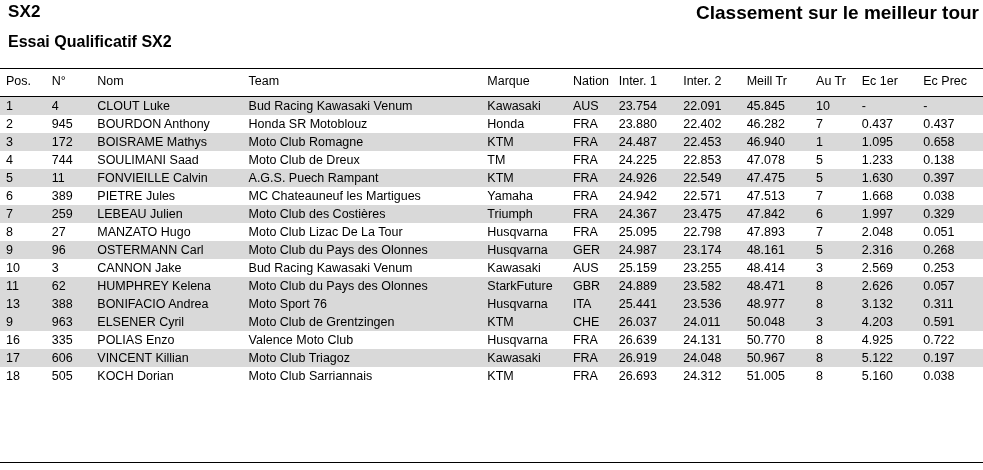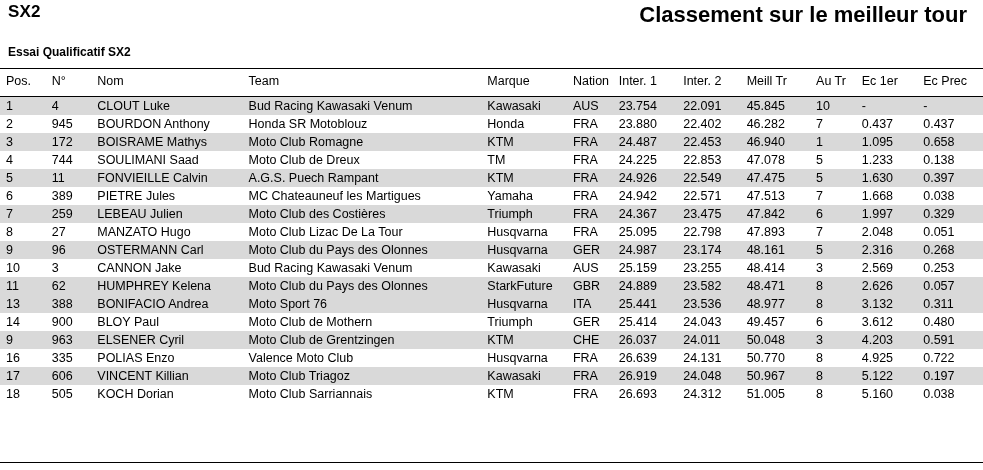--- a/index.html
+++ b/index.html
@@ -26,31 +26,31 @@
   .event-code {
     position: absolute;
     left: 8px;
     top: 2px;
     font-size: 17px;
     font-weight: bold;
     letter-spacing: 0.2px;
   }
   .header-right {
     position: absolute;
-    right: 16px;
+    right: 4px;
     top: 2px;
-    font-size: 22px;
+    font-size: 19px;
     font-weight: bold;
     white-space: nowrap;
   }
   .session-title {
     position: absolute;
     left: 8px;
-    top: 45px;
-    font-size: 12px;
+    top: 33px;
+    font-size: 16px;
     font-weight: bold;
   }
   .rule-top {
     position: absolute;
     left: 0;
     right: 0;
     top: 68px;
     border-top: 1px solid #000;
   }
   table.results {
@@ -314,34 +314,20 @@
           <td class="c-team">Moto Sport 76</td>
           <td class="c-marque">Husqvarna</td>
           <td class="c-nation">ITA</td>
           <td class="c-i1">25.441</td>
           <td class="c-i2">23.536</td>
           <td class="c-meill">48.977</td>
           <td class="c-autr">8</td>
           <td class="c-ec1">3.132</td>
           <td class="c-ecp">0.311</td>
         </tr>
-        <tr class="even">
-          <td class="c-pos">14</td>
-          <td class="c-num">900</td>
-          <td class="c-nom">BLOY Paul</td>
-          <td class="c-team">Moto Club de Mothern</td>
-          <td class="c-marque">Triumph</td>
-          <td class="c-nation">GER</td>
-          <td class="c-i1">25.414</td>
-          <td class="c-i2">24.043</td>
-          <td class="c-meill">49.457</td>
-          <td class="c-autr">6</td>
-          <td class="c-ec1">3.612</td>
-          <td class="c-ecp">0.480</td>
-        </tr>
         <tr class="odd">
           <td class="c-pos">9</td>
           <td class="c-num">963</td>
           <td class="c-nom">ELSENER Cyril</td>
           <td class="c-team">Moto Club de Grentzingen</td>
           <td class="c-marque">KTM</td>
           <td class="c-nation">CHE</td>
           <td class="c-i1">26.037</td>
           <td class="c-i2">24.011</td>
           <td class="c-meill">50.048</td>

